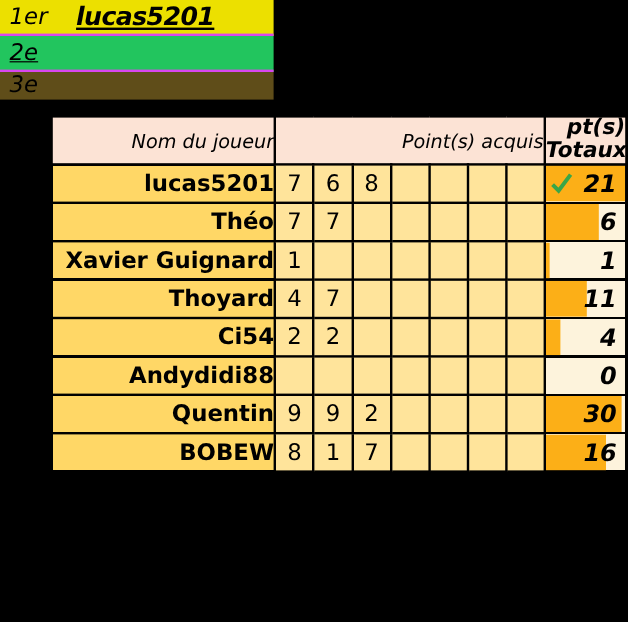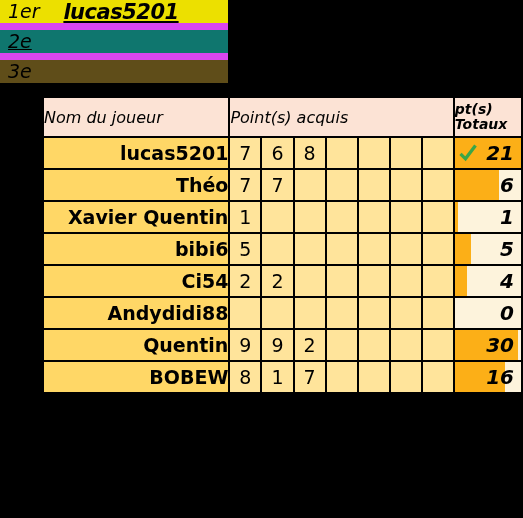--- a/index.html
+++ b/index.html
@@ -20,25 +20,25 @@
     position: absolute;
     left: 0;
     top: 0;
     width: 228px;
   }
   .podium-row {
     height: 30px;
     display: flex;
     align-items: center;
     box-sizing: border-box;
-    border-bottom: 7px solid #d946ef;
+    border-bottom: 2px solid #d946ef;
     position: relative;
   }
   .podium-row.gold   { background: #ece000; }
-  .podium-row.silver { background: #0f766e; text-decoration: underline; }
+  .podium-row.silver { background: #22c55e; text-decoration: underline; }
   .podium-row.bronze { background: #5f4d19; height: 23px; border-bottom: none; }
 
   .podium-rank {
     width: 34px;
     padding-left: 8px;
     font-family: "DejaVu Sans", sans-serif;
     font-style: italic;
     font-size: 19px;
     color: #000;
     line-height: 1;
@@ -69,28 +69,28 @@
     border: 2px solid #000;
     padding: 0;
     margin: 0;
   }
 
   
   .hdr {
     background: #fce3d5;
     font-style: italic;
     color: #000;
-    text-align: left;
+    text-align: right;
     height: 38px;
     font-size: 16px;
     font-weight: normal;
   }
   .hdr.hdr-total {
     font-weight: bold;
-    font-size: 14px;
+    font-size: 18px;
     line-height: 1.05;
   }
 
   
   .name-cell {
     background: #ffd766;
     text-align: right;
     padding-right: 11px;
     font-weight: bold;
     font-size: 19px;
@@ -222,48 +222,48 @@
         <td class="pt-cell"></td>
         <td class="pt-cell"></td>
         <td class="total-cell">
           <div class="total-bar" style="width: 66.6667%; background: rgb(252, 175, 23);"></div>
           <div class="total-inner">
             <span class="total-val">6</span>
           </div>
         </td>
       </tr>
       <tr>
-        <td class="name-cell">Xavier Quentin</td>
+        <td class="name-cell">Xavier Guignard</td>
         <td class="pt-cell">1</td>
         <td class="pt-cell"></td>
         <td class="pt-cell"></td>
         <td class="pt-cell"></td>
         <td class="pt-cell"></td>
         <td class="pt-cell"></td>
         <td class="pt-cell"></td>
         <td class="total-cell">
           <div class="total-bar" style="width: 4.7619%; background: rgb(252, 175, 23);"></div>
           <div class="total-inner">
             <span class="total-val">1</span>
           </div>
         </td>
       </tr>
       <tr>
-        <td class="name-cell">bibi6</td>
-        <td class="pt-cell">5</td>
-        <td class="pt-cell"></td>
-        <td class="pt-cell"></td>
-        <td class="pt-cell"></td>
-        <td class="pt-cell"></td>
-        <td class="pt-cell"></td>
-        <td class="pt-cell"></td>
-        <td class="total-cell">
-          <div class="total-bar" style="width: 23.8095%; background: rgb(252, 175, 23);"></div>
-          <div class="total-inner">
-            <span class="total-val">5</span>
+        <td class="name-cell">Thoyard</td>
+        <td class="pt-cell">4</td>
+        <td class="pt-cell">7</td>
+        <td class="pt-cell"></td>
+        <td class="pt-cell"></td>
+        <td class="pt-cell"></td>
+        <td class="pt-cell"></td>
+        <td class="pt-cell"></td>
+        <td class="total-cell">
+          <div class="total-bar" style="width: 52.381%; background: rgb(252, 175, 23);"></div>
+          <div class="total-inner">
+            <span class="total-val">11</span>
           </div>
         </td>
       </tr>
       <tr>
         <td class="name-cell">Ci54</td>
         <td class="pt-cell">2</td>
         <td class="pt-cell">2</td>
         <td class="pt-cell"></td>
         <td class="pt-cell"></td>
         <td class="pt-cell"></td>

